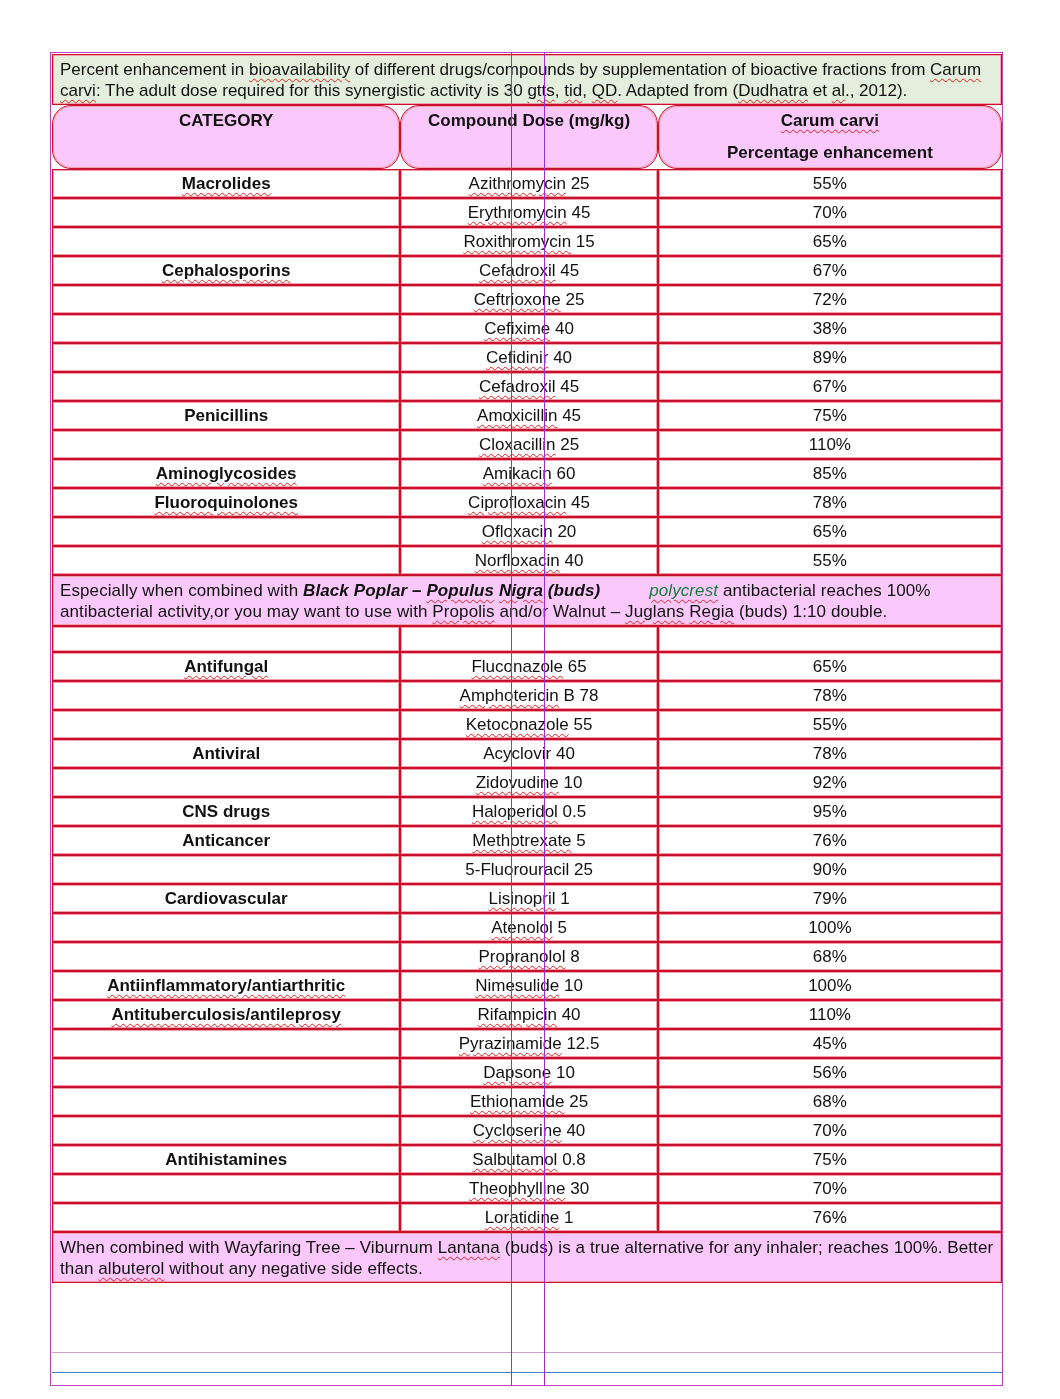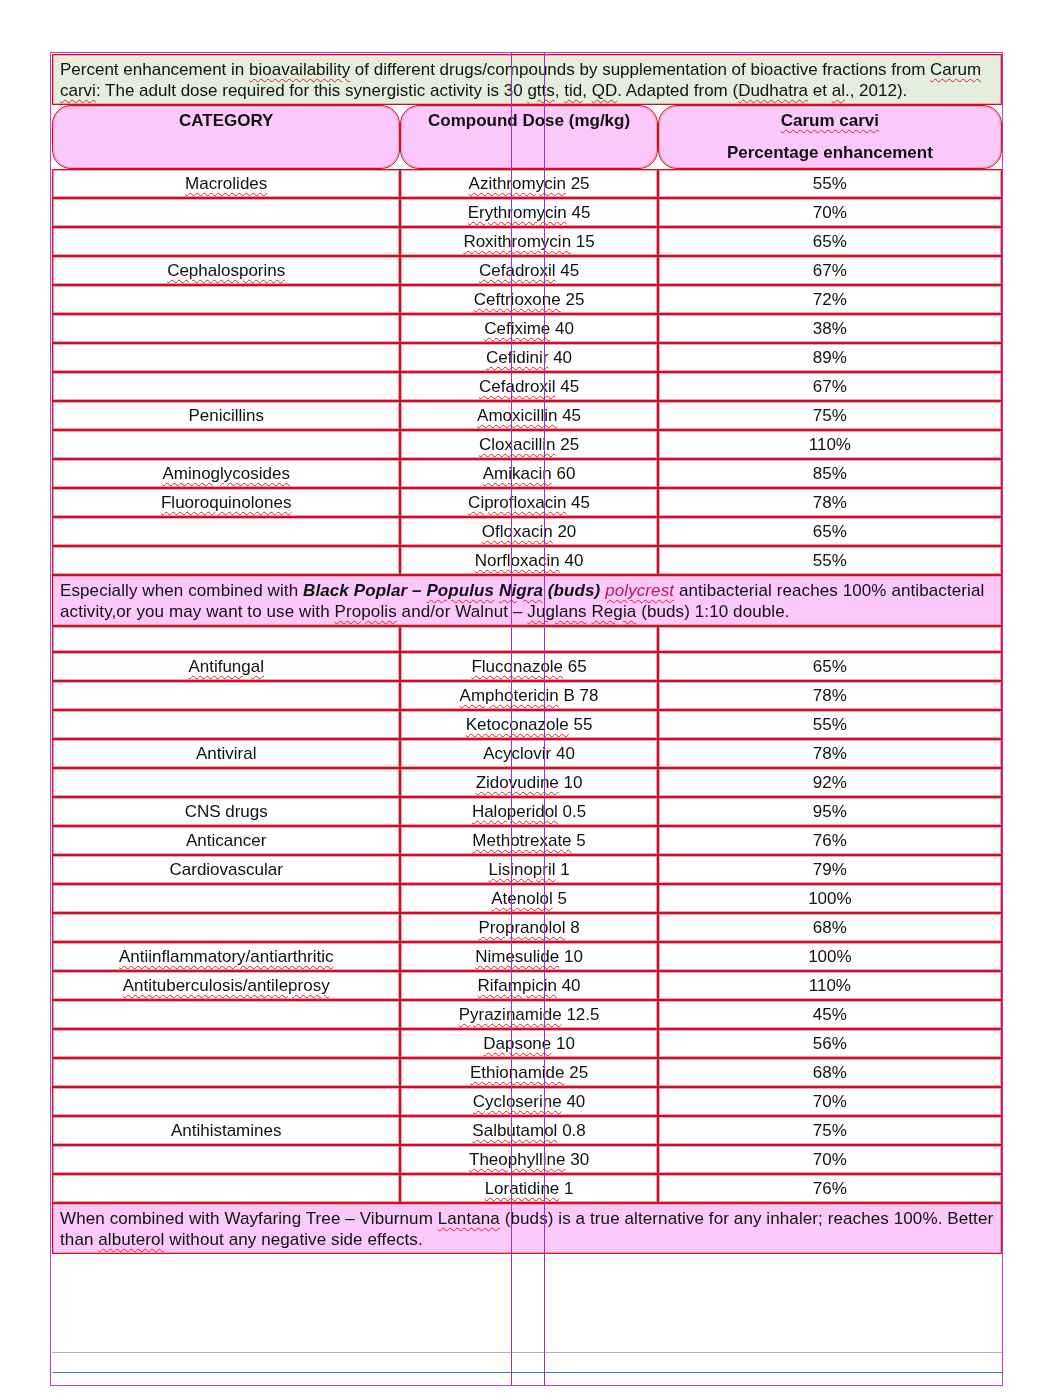--- a/index.html
+++ b/index.html
@@ -86,30 +86,31 @@
       padding: 4px 7px 3px 7px;
       height: auto;
       line-height: 21px;
       letter-spacing: 0.1px;
     }
     tr.note-row.single td {
       height: 24px;
       padding: 2px 7px;
     }
     td.cat {
-      font-weight: normal;
+      font-weight: bold;
     }
     .spell {
       text-decoration: underline wavy #e02020;
       text-decoration-thickness: 1px;
       text-underline-offset: 3px;
     }
     .red-word {
-      color: #be185d;
+      color: #15803d;
       font-style: italic;
+      margin-left: 44px;
     }
     .bi {
       font-weight: bold;
       font-style: italic;
     }
     tr.empty-row td {
       height: 24px;
     }
     .tail-row {
       position: absolute;
@@ -249,20 +250,25 @@
         <td class="cat"><span>CNS drugs</span></td>
         <td><span class="spell">Haloperidol</span> <span>0.5</span></td>
         <td>95%</td>
       </tr>
       <tr>
         <td class="cat"><span>Anticancer</span></td>
         <td><span class="spell">Methotrexate</span> <span>5</span></td>
         <td>76%</td>
       </tr>
       <tr>
+        <td class="cat"></td>
+        <td><span>5-Fluorouracil</span> <span>25</span></td>
+        <td>90%</td>
+      </tr>
+      <tr>
         <td class="cat"><span>Cardiovascular</span></td>
         <td><span class="spell">Lisinopril</span> <span>1</span></td>
         <td>79%</td>
       </tr>
       <tr>
         <td class="cat"></td>
         <td><span class="spell">Atenolol</span> <span>5</span></td>
         <td>100%</td>
       </tr>
       <tr>

